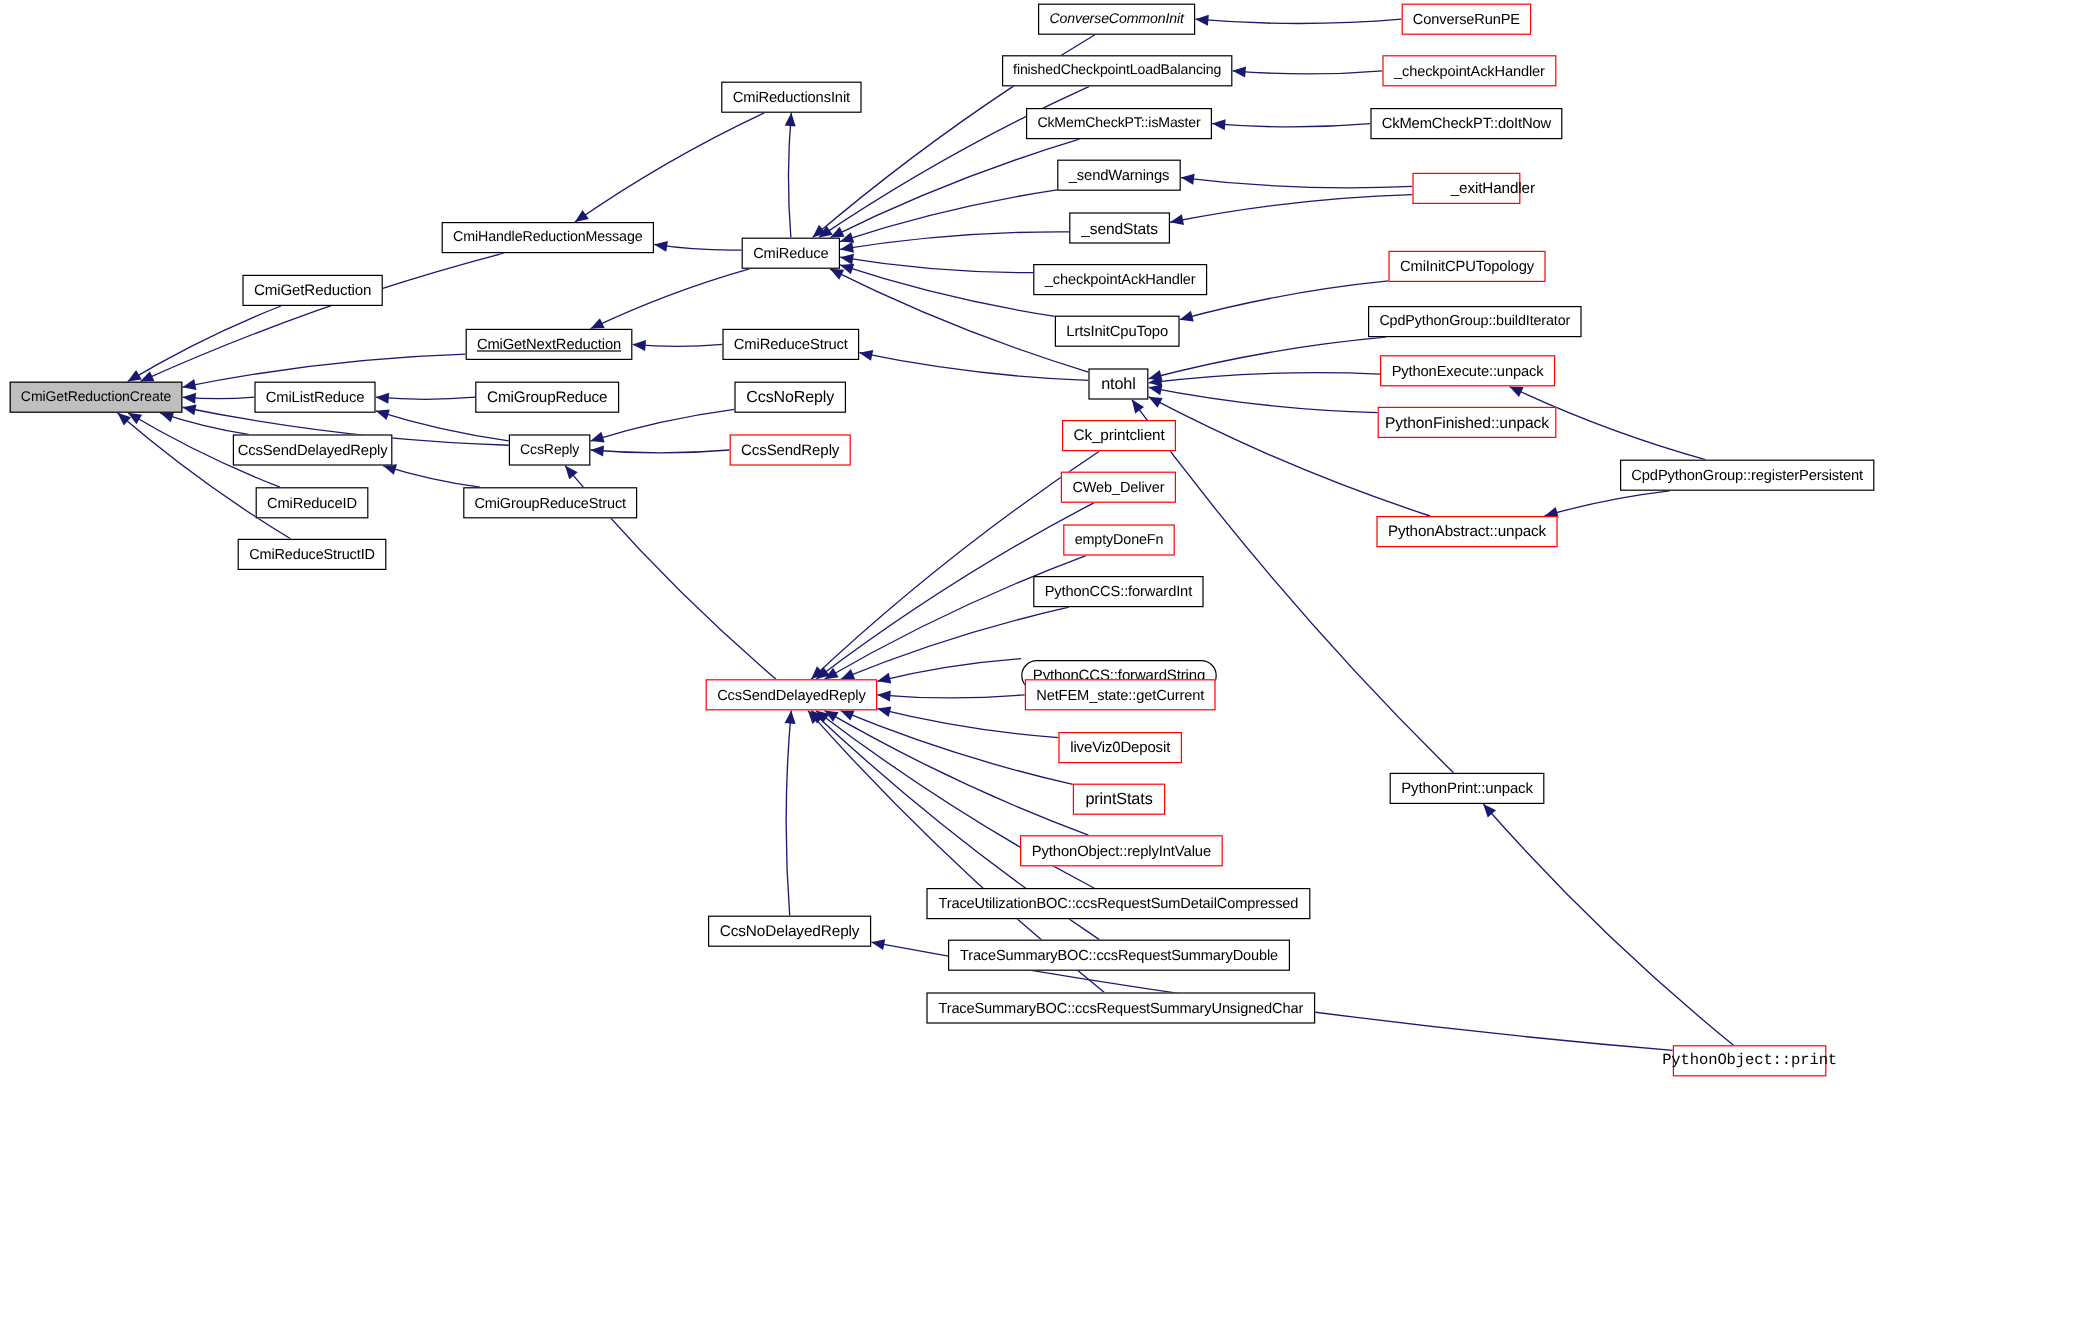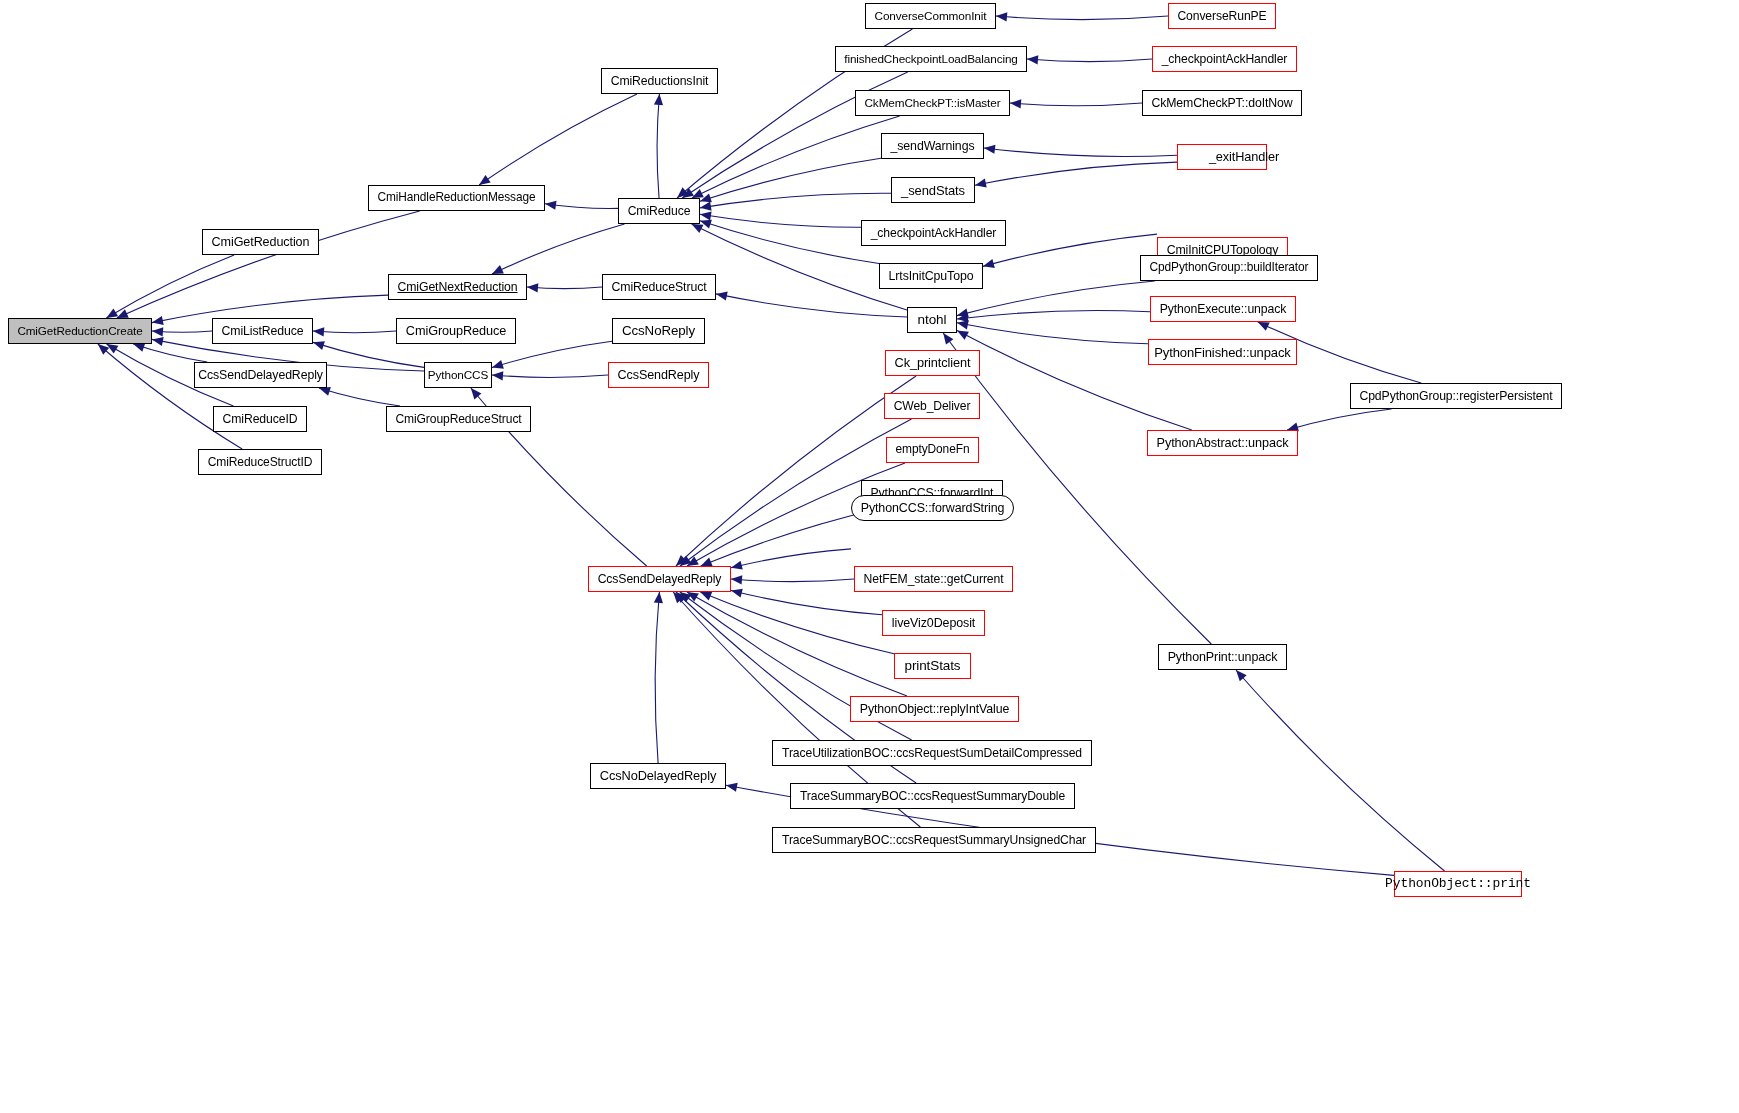--- a/index.html
+++ b/index.html
@@ -190,21 +190,21 @@
     <div class="node" style="left: 213px; top: 406px; width: 94px; height: 26px;">
       <span class="label" style="font-size: 12.22px;">CmiReduceID</span>
     </div>
     <div class="node" style="left: 198px; top: 449px; width: 124px; height: 26px;">
       <span class="label" style="font-size: 12.05px;">CmiReduceStructID</span>
     </div>
     <div class="node" style="left: 396px; top: 318px; width: 120px; height: 26px;">
       <span class="label" style="font-size: 12.71px;">CmiGroupReduce</span>
     </div>
     <div class="node" style="left: 424px; top: 362px; width: 68px; height: 26px;">
-      <span class="label" style="font-size: 11.74px;">PythonCCS</span>
+      <span class="label" style="font-size: 11.74px;">CcsReply</span>
     </div>
     <div class="node" style="left: 386px; top: 406px; width: 145px; height: 26px;">
       <span class="label" style="font-size: 12.09px;">CmiGroupReduceStruct</span>
     </div>
     <div class="node" style="left: 601px; top: 68px; width: 117px; height: 26px;">
       <span class="label" style="font-size: 12.26px;">CmiReductionsInit</span>
     </div>
     <div class="node" style="left: 618px; top: 198px; width: 82px; height: 26px;">
       <span class="label" style="font-size: 12.18px;">CmiReduce</span>
     </div>
@@ -217,21 +217,21 @@
     <div class="node red" style="left: 608px; top: 362px; width: 101px; height: 26px;">
       <span class="label" style="font-size: 12.56px;">CcsSendReply</span>
     </div>
     <div class="node red" style="left: 588px; top: 566px; width: 143px; height: 26px;">
       <span class="label" style="font-size: 12.23px;">CcsSendDelayedReply</span>
     </div>
     <div class="node" style="left: 590px; top: 763px; width: 136px; height: 26px;">
       <span class="label" style="font-size: 12.8px;">CcsNoDelayedReply</span>
     </div>
     <div class="node" style="left: 865px; top: 3px; width: 131px; height: 26px;">
-      <span class="label" style="font-size: 11.78px;">ConverseCommonInit</span>
+      <span class="label" style="font-size: 11.78px; font-style: italic;">ConverseCommonInit</span>
     </div>
     <div class="node" style="left: 835px; top: 46px; width: 192px; height: 26px;">
       <span class="label" style="font-size: 11.72px;">finishedCheckpointLoadBalancing</span>
     </div>
     <div class="node" style="left: 855px; top: 90px; width: 155px; height: 26px;">
       <span class="label" style="font-size: 11.74px;">CkMemCheckPT::isMaster</span>
     </div>
     <div class="node" style="left: 881px; top: 133px; width: 103px; height: 26px;">
       <span class="label" style="font-size: 12.33px;">_sendWarnings</span>
     </div>
@@ -252,21 +252,21 @@
     </div>
     <div class="node red" style="left: 884px; top: 393px; width: 96px; height: 26px;">
       <span class="label" style="font-size: 12.12px;">CWeb_Deliver</span>
     </div>
     <div class="node red" style="left: 886px; top: 437px; width: 93px; height: 26px;">
       <span class="label" style="font-size: 11.95px;">emptyDoneFn</span>
     </div>
     <div class="node" style="left: 861px; top: 480px; width: 142px; height: 26px;">
       <span class="label" style="font-size: 12.22px;">PythonCCS::forwardInt</span>
     </div>
-    <div class="node" style="left: 851px; top: 495px; width: 163px; height: 26px; border-radius: 13px;">
+    <div class="node" style="left: 851px; top: 550px; width: 163px; height: 26px; border-radius: 13px;">
       <span class="label" style="font-size: 12.46px;">PythonCCS::forwardString</span>
     </div>
     <div class="node red" style="left: 854px; top: 566px; width: 159px; height: 26px;">
       <span class="label" style="font-size: 12.21px;">NetFEM_state::getCurrent</span>
     </div>
     <div class="node red" style="left: 882px; top: 610px; width: 103px; height: 26px;">
       <span class="label" style="font-size: 12.45px;">liveViz0Deposit</span>
     </div>
     <div class="node red" style="left: 894px; top: 653px; width: 77px; height: 26px;">
       <span class="label">printStats</span>
@@ -288,21 +288,21 @@
     </div>
     <div class="node red" style="left: 1152px; top: 46px; width: 145px; height: 26px;">
       <span class="label" style="font-size: 12.17px;">_checkpointAckHandler</span>
     </div>
     <div class="node" style="left: 1142px; top: 90px; width: 160px; height: 26px;">
       <span class="label" style="font-size: 12.29px;">CkMemCheckPT::doItNow</span>
     </div>
     <div class="node red" style="left: 1177px; top: 144px; width: 90px; height: 26px; padding-left: 44px;">
       <span class="label" style="font-size: 12.72px;">_exitHandler</span>
     </div>
-    <div class="node red" style="left: 1157px; top: 209px; width: 131px; height: 26px; margin-top: 28px;">
+    <div class="node red" style="left: 1157px; top: 209px; width: 131px; height: 26px;">
       <span class="label" style="font-size: 12.3px;">CmiInitCPUTopology</span>
     </div>
     <div class="node" style="left: 1140px; top: 255px; width: 178px; height: 26px;">
       <span class="label" style="font-size: 11.95px;">CpdPythonGroup::buildIterator</span>
     </div>
     <div class="node red" style="left: 1150px; top: 296px; width: 146px; height: 26px;">
       <span class="label" style="font-size: 12.26px;">PythonExecute::unpack</span>
     </div>
     <div class="node red" style="left: 1148px; top: 339px; width: 149px; height: 26px;">
       <span class="label" style="font-size: 13px;">PythonFinished::unpack</span>

